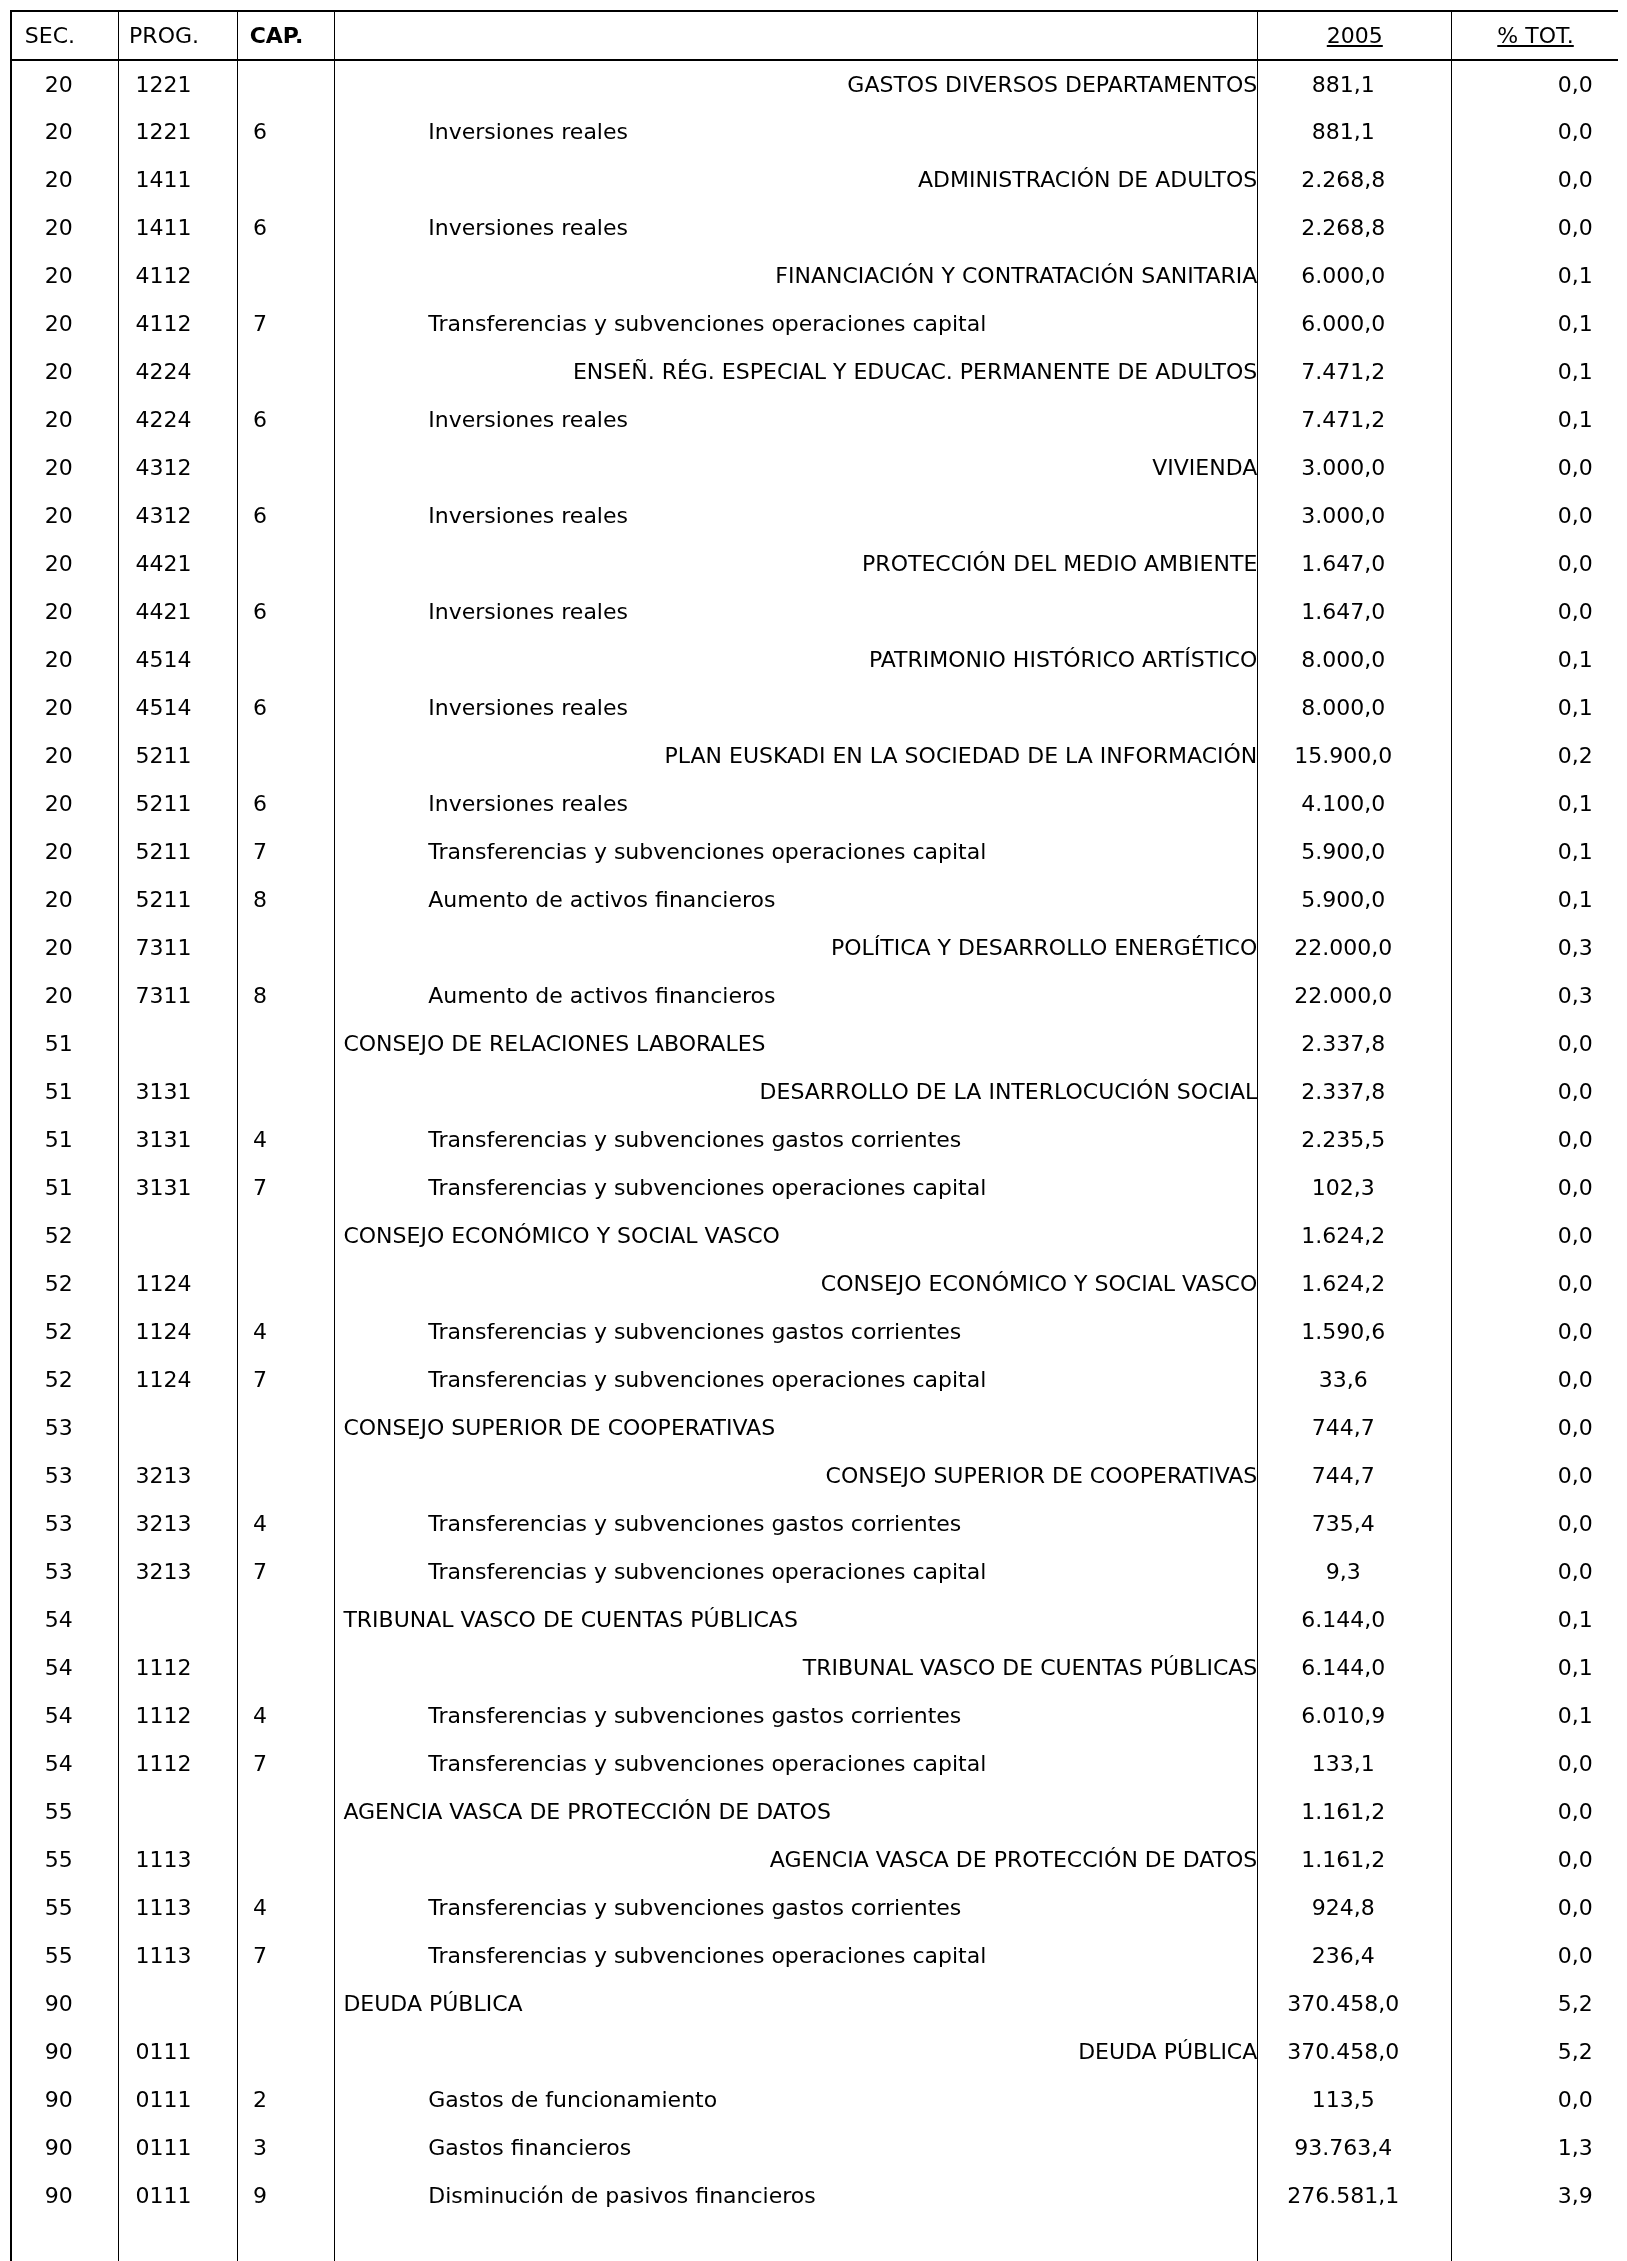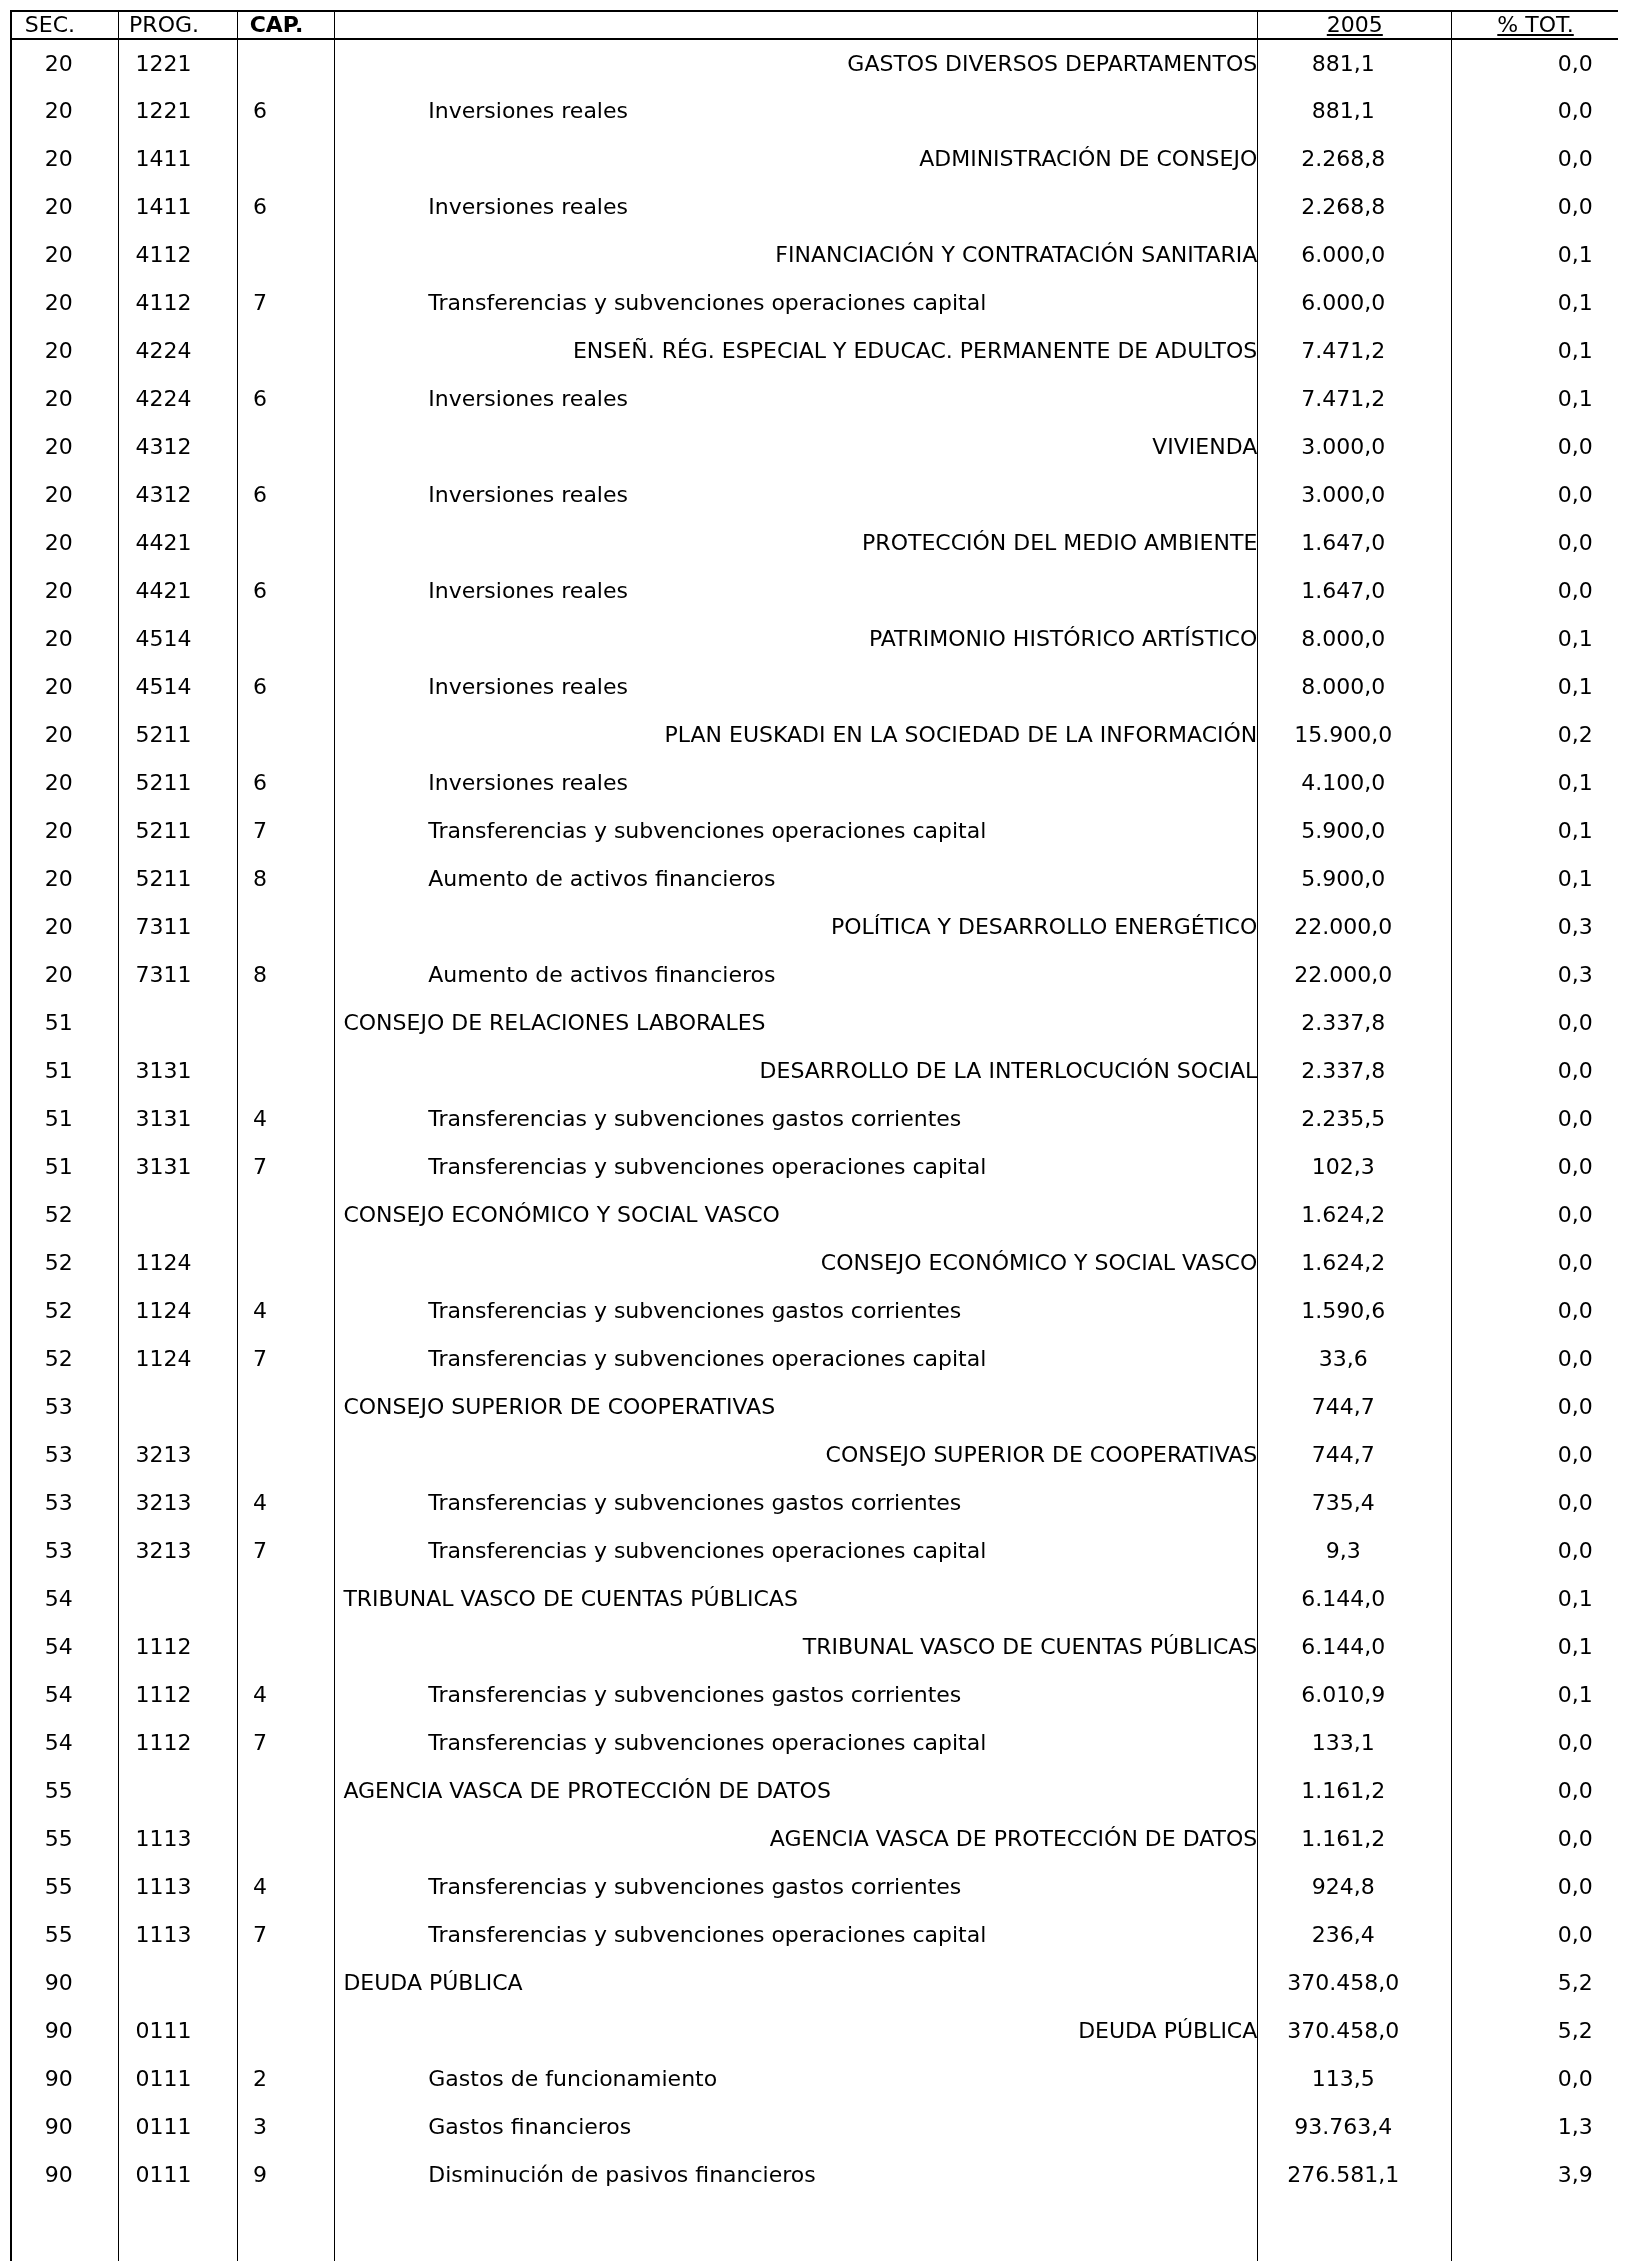--- a/index.html
+++ b/index.html
@@ -36,21 +36,21 @@
     border-left: 1.6px solid #000000;
     border-right: 1.6px solid #000000;
     font-size: 22px;
     font-weight: normal;
     vertical-align: middle;
     white-space: nowrap;
     overflow: hidden;
   }
   thead th {
     border-bottom: 2.4px solid #000000;
-    height: 28px;
+    height: 49px;
     text-align: left;
   }
   th.c-sec  { padding-left: 13px; }
   th.c-prog { padding-left: 9.8px; }
   th.c-cap  { padding-left: 11.4px; font-weight: bold; }
   th.c-amount, th.c-pct { text-align: center; padding: 0; text-decoration: underline; }
   tbody td { height: 48px; }
   td.c-sec  { padding-left: 33px; margin-top: 23px; }
   td.c-prog { padding-left: 16.3px; }
   td.c-cap  { padding-left: 14.7px; }
@@ -100,21 +100,21 @@
     <td class="c-cap">6</td>
     <td class="c-desc level-2">Inversiones reales</td>
     <td class="c-amount">881,1</td>
     <td class="c-pct">0,0</td>
   </tr>
 
   <tr>
     <td class="c-sec">20</td>
     <td class="c-prog">1411</td>
     <td class="c-cap"></td>
-    <td class="c-desc level-1">ADMINISTRACIÓN DE CONSEJO</td>
+    <td class="c-desc level-1">ADMINISTRACIÓN DE ADULTOS</td>
     <td class="c-amount">2.268,8</td>
     <td class="c-pct">0,0</td>
   </tr>
 
   <tr>
     <td class="c-sec">20</td>
     <td class="c-prog">1411</td>
     <td class="c-cap">6</td>
     <td class="c-desc level-2">Inversiones reales</td>
     <td class="c-amount">2.268,8</td>

